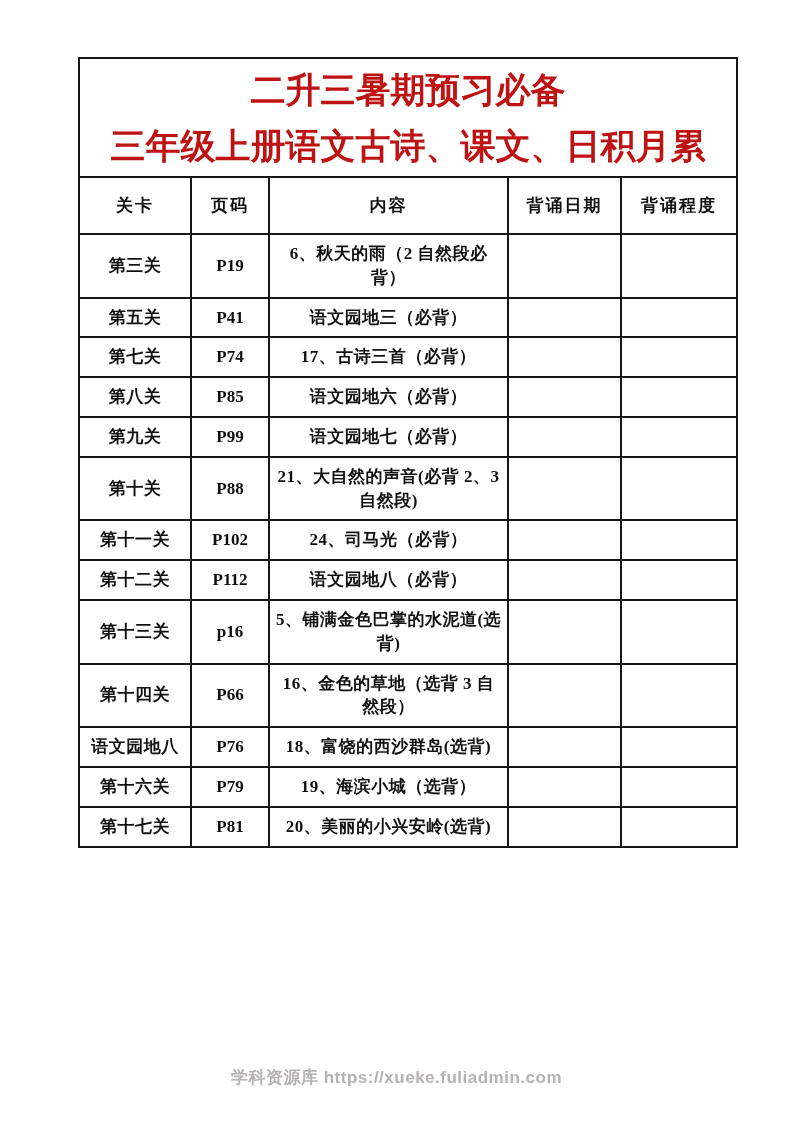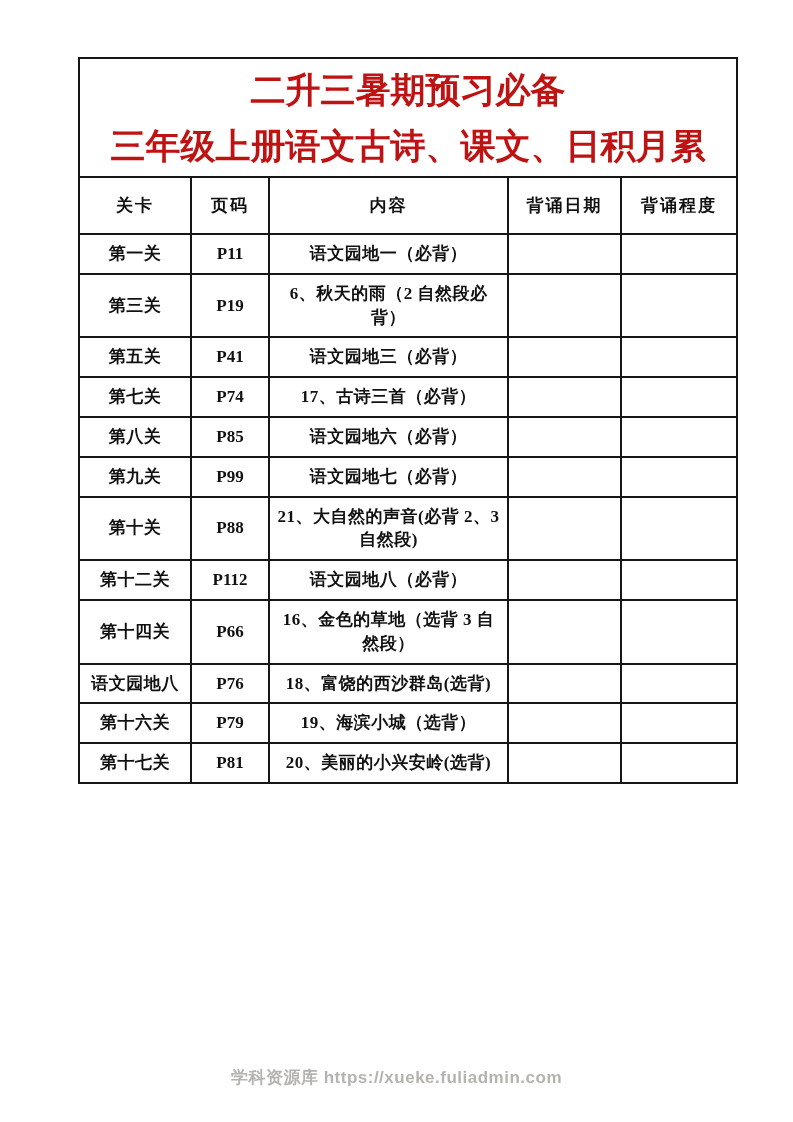--- a/index.html
+++ b/index.html
@@ -99,27 +99,20 @@
       <tr>
         <th>关卡</th>
         <th>页码</th>
         <th>内容</th>
         <th>背诵日期</th>
         <th>背诵程度</th>
       </tr>
     </tbody>
     <tbody id="table-body">
         <tr>
-          <td class="level-cell">第一关</td>
-          <td class="page-cell">P11</td>
-          <td class="content-cell">语文园地一（必背）</td>
-          <td class="recite-date-cell"></td>
-          <td class="recite-degree-cell"></td>
-        </tr>
-        <tr>
           <td class="level-cell">第三关</td>
           <td class="page-cell">P19</td>
           <td class="content-cell">6、秋天的雨（2 自然段必背）</td>
           <td class="recite-date-cell"></td>
           <td class="recite-degree-cell"></td>
         </tr>
         <tr>
           <td class="level-cell">第五关</td>
           <td class="page-cell">P41</td>
           <td class="content-cell">语文园地三（必背）</td>
@@ -148,23 +141,37 @@
           <td class="recite-degree-cell"></td>
         </tr>
         <tr>
           <td class="level-cell">第十关</td>
           <td class="page-cell">P88</td>
           <td class="content-cell">21、大自然的声音(必背 2、3 自然段)</td>
           <td class="recite-date-cell"></td>
           <td class="recite-degree-cell"></td>
         </tr>
         <tr>
+          <td class="level-cell">第十一关</td>
+          <td class="page-cell">P102</td>
+          <td class="content-cell">24、司马光（必背）</td>
+          <td class="recite-date-cell"></td>
+          <td class="recite-degree-cell"></td>
+        </tr>
+        <tr>
           <td class="level-cell">第十二关</td>
           <td class="page-cell">P112</td>
           <td class="content-cell">语文园地八（必背）</td>
+          <td class="recite-date-cell"></td>
+          <td class="recite-degree-cell"></td>
+        </tr>
+        <tr>
+          <td class="level-cell">第十三关</td>
+          <td class="page-cell">p16</td>
+          <td class="content-cell">5、铺满金色巴掌的水泥道(选背)</td>
           <td class="recite-date-cell"></td>
           <td class="recite-degree-cell"></td>
         </tr>
         <tr>
           <td class="level-cell">第十四关</td>
           <td class="page-cell">P66</td>
           <td class="content-cell">16、金色的草地（选背 3 自然段）</td>
           <td class="recite-date-cell"></td>
           <td class="recite-degree-cell"></td>
         </tr>

